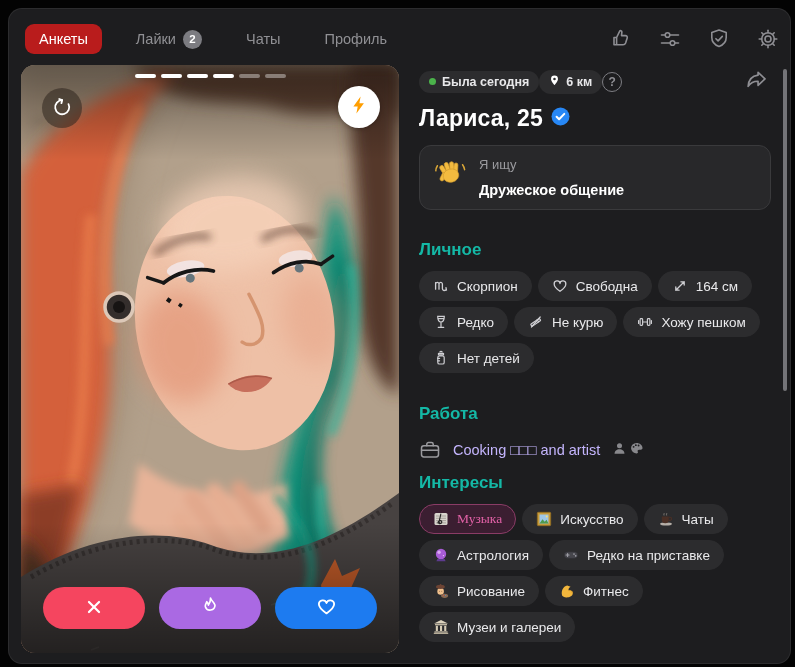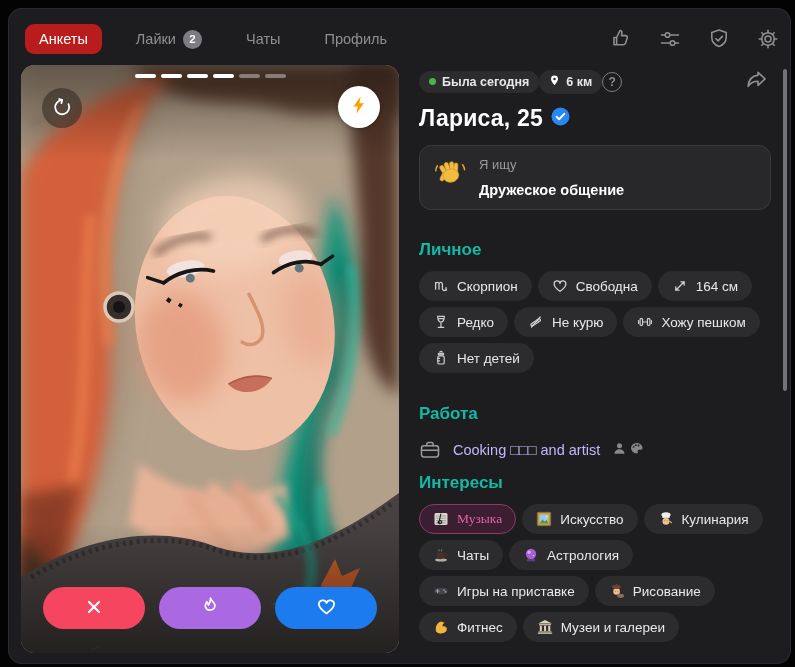--- a/index.html
+++ b/index.html
@@ -417,33 +417,20 @@
             <rect x="3.5" y="3.5" width="9" height="9" fill="#9fc7e8"></rect>
             <path d="M3.5,12.5 l3,-4.2 2.2,2.5 1.8,-2.1 2,3.8 Z" fill="#4e9a4e"></path>
             <circle cx="10.7" cy="5.5" r="1" fill="#f7e07a"></circle>
           </svg>
         </span>
         <span>Искусство</span>
       </div>
       <div class="chip">
         <span class="cicon">
           <svg width="16" height="16" viewBox="0 0 16 16">
-            <ellipse cx="8" cy="3.7" rx="4.6" ry="2.5" fill="#f0eee9"></ellipse>
-            <rect x="4.3" y="4.2" width="7.4" height="2.7" fill="#f0eee9"></rect>
-            <circle cx="8" cy="10.2" r="3.5" fill="#f0c08c"></circle>
-            <circle cx="6.8" cy="9.8" r=".45" fill="#6b4a33"></circle>
-              <circle cx="9.2" cy="9.8" r=".45" fill="#6b4a33"></circle>
-            <path d="M12,10.5 l1.6,1.2" stroke="#c8a06a" stroke-width="1.2" stroke-linecap="round"></path>
-          </svg>
-        </span>
-        <span>Кулинария</span>
-      </div>
-      <div class="chip">
-        <span class="cicon">
-          <svg width="16" height="16" viewBox="0 0 16 16">
             <ellipse cx="8" cy="13" rx="6" ry="1.6" fill="#b5aea7"></ellipse>
             <path d="M3.8,5.4 h7 v3.4 a3.5,3.5 0 0 1 -7,0 Z" fill="#4a2f25"></path>
             <path d="M10.8,6.2 h1.2 a1.6,1.6 0 0 1 0,3.2 h-1.3" fill="none" stroke="#4a2f25" stroke-width="1.1"></path>
             <path d="M6,2.2 c0.5,0.8 -0.5,1.4 0,2.2 M8.6,2.2 c0.5,0.8 -0.5,1.4 0,2.2" stroke="#9a938c" stroke-width=".8" fill="none"></path>
           </svg>
         </span>
         <span>Чаты</span>
       </div>
       <div class="chip">
         <span class="cicon">
@@ -458,21 +445,21 @@
       </div>
       <div class="chip">
         <span class="cicon">
           <svg width="16" height="16" viewBox="0 0 16 16">
             <rect x="1.2" y="4.8" width="13.6" height="6.6" rx="3.3" fill="#46464c" stroke="#2b2b2f" stroke-width=".6"></rect>
             <path d="M4.6,6.5 v3 M3.1,8 h3" stroke="#a0a0a8" stroke-width="1.1" stroke-linecap="round"></path>
             <circle cx="11" cy="7" r=".85" fill="#a0a0a8"></circle>
               <circle cx="12.7" cy="8.8" r=".85" fill="#a0a0a8"></circle>
           </svg>
         </span>
-        <span>Игры на приставке</span>
+        <span>Редко на приставке</span>
       </div>
       <div class="chip">
         <span class="cicon">
           <svg width="16" height="16" viewBox="0 0 16 16">
             <circle cx="7.6" cy="8.4" r="3.3" fill="#f0c08c"></circle>
             <ellipse cx="7.4" cy="3.8" rx="4.4" ry="2.1" fill="#6d4434"></ellipse>
             <circle cx="7.6" cy="1.8" r=".8" fill="#6d4434"></circle>
             <circle cx="6.5" cy="8.2" r=".45" fill="#6b4a33"></circle>
               <circle cx="8.8" cy="8.2" r=".45" fill="#6b4a33"></circle>
             <ellipse cx="11.6" cy="12.8" rx="3.5" ry="2.1" fill="#8a6a52"></ellipse>

